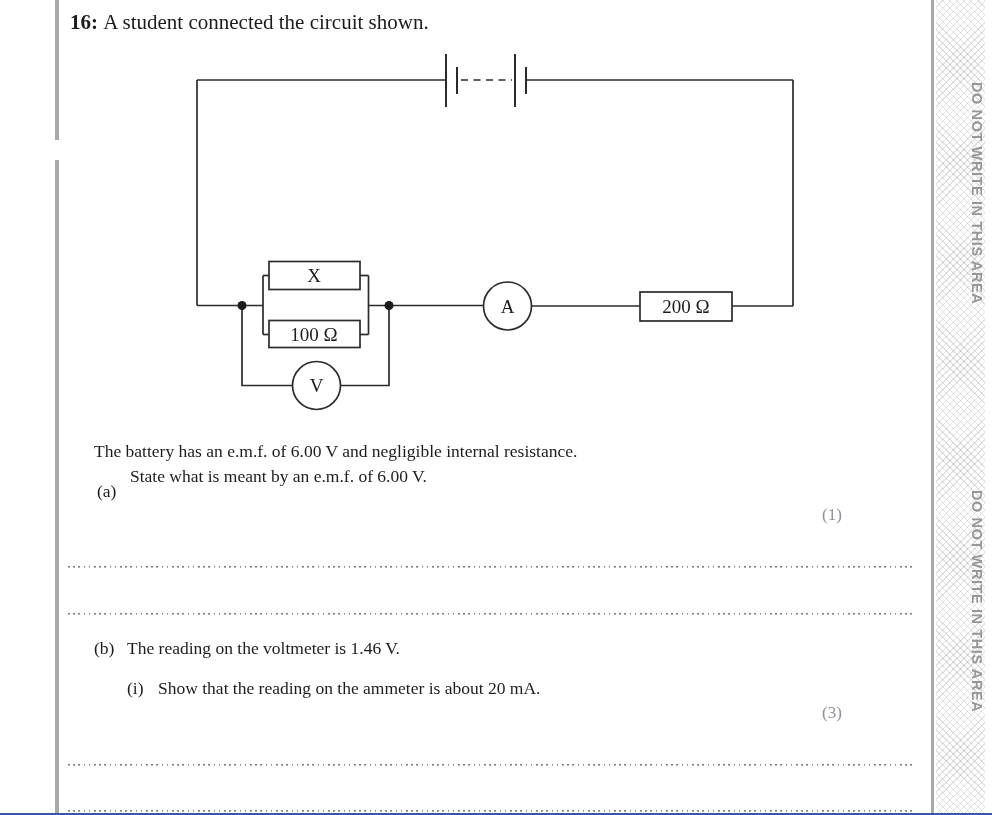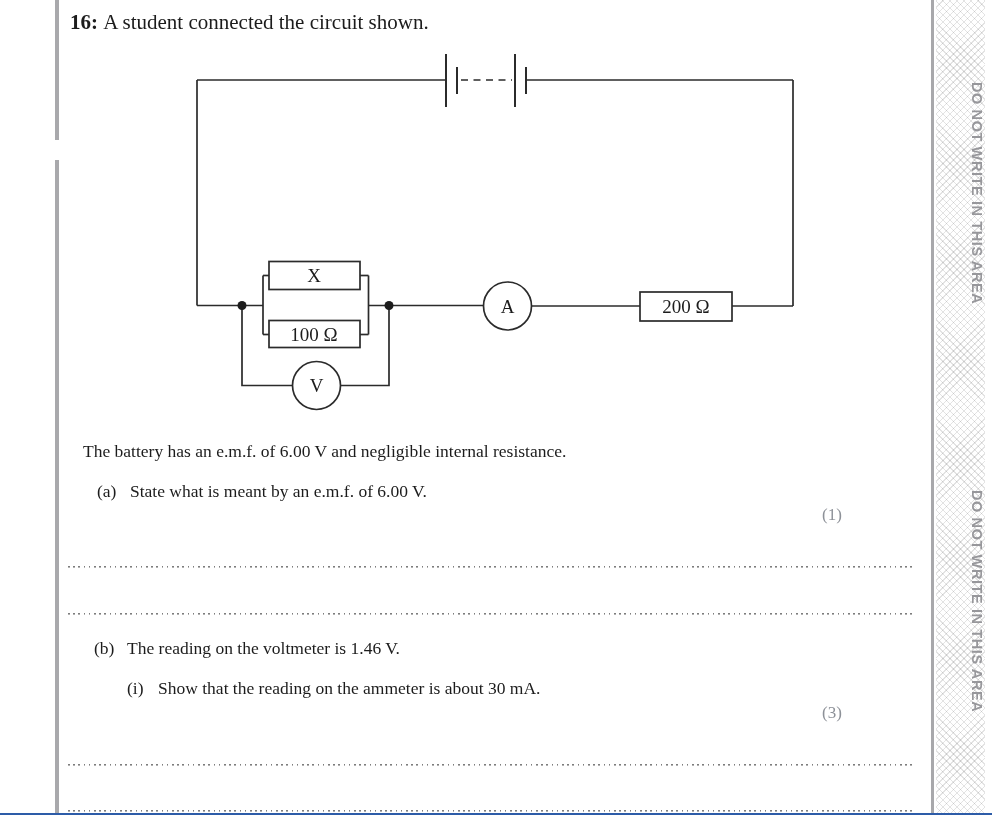--- a/index.html
+++ b/index.html
@@ -93,34 +93,34 @@
     <circle cx="242" cy="305.5" r="4.5" fill="#1c1c1c"></circle>
     <circle cx="389" cy="305.5" r="4.5" fill="#1c1c1c"></circle>
 
     <text x="314" y="282" font-size="19" text-anchor="middle">X</text>
     <text x="314" y="341" font-size="19" text-anchor="middle">100 Ω</text>
     <text x="686" y="313" font-size="19" text-anchor="middle">200 Ω</text>
     <text x="507.5" y="313" font-size="19" text-anchor="middle">A</text>
     <text x="316.5" y="392" font-size="19" text-anchor="middle">V</text>
   </svg>
 
-  <div class="bodytext" style="left:83px;top:441px;">The battery has an e.m.f. of 6.00 V and negligible internal resistance.</div>
+  <div class="bodytext" style="left:94px;top:441px;">The battery has an e.m.f. of 6.00 V and negligible internal resistance.</div>
 
   <div class="bodytext" style="left:97px;top:481px;">(a)</div>
-  <div class="bodytext" style="left:130px;top:481px;">State what is meant by an e.m.f. of 6.00 V.</div>
+  <div class="bodytext" style="left:130px;top:466px;">State what is meant by an e.m.f. of 6.00 V.</div>
   <div class="marks" style="left:822px;top:505px;">(1)</div>
 
   <div class="dotline" style="top:566px;"></div>
   <div class="dotline" style="top:613px;"></div>
 
   <div class="bodytext" style="left:94px;top:638px;">(b)</div>
   <div class="bodytext" style="left:127px;top:638px;">The reading on the voltmeter is 1.46 V.</div>
 
   <div class="bodytext" style="left:127px;top:678px;">(i)</div>
-  <div class="bodytext" style="left:158px;top:678px;">Show that the reading on the ammeter is about 30 mA.</div>
+  <div class="bodytext" style="left:158px;top:678px;">Show that the reading on the ammeter is about 20 mA.</div>
   <div class="marks" style="left:822px;top:703px;">(3)</div>
 
   <div class="dotline" style="top:764px;"></div>
   <div class="dotline" style="top:810px;"></div>
 
   <div class="rule-right"></div>
   <div class="hatch"></div>
   <div class="watermark" style="top:62px;height:262px;">DO NOT WRITE IN THIS AREA</div>
   <div class="watermark" style="top:470px;height:262px;">DO NOT WRITE IN THIS AREA</div>
 

